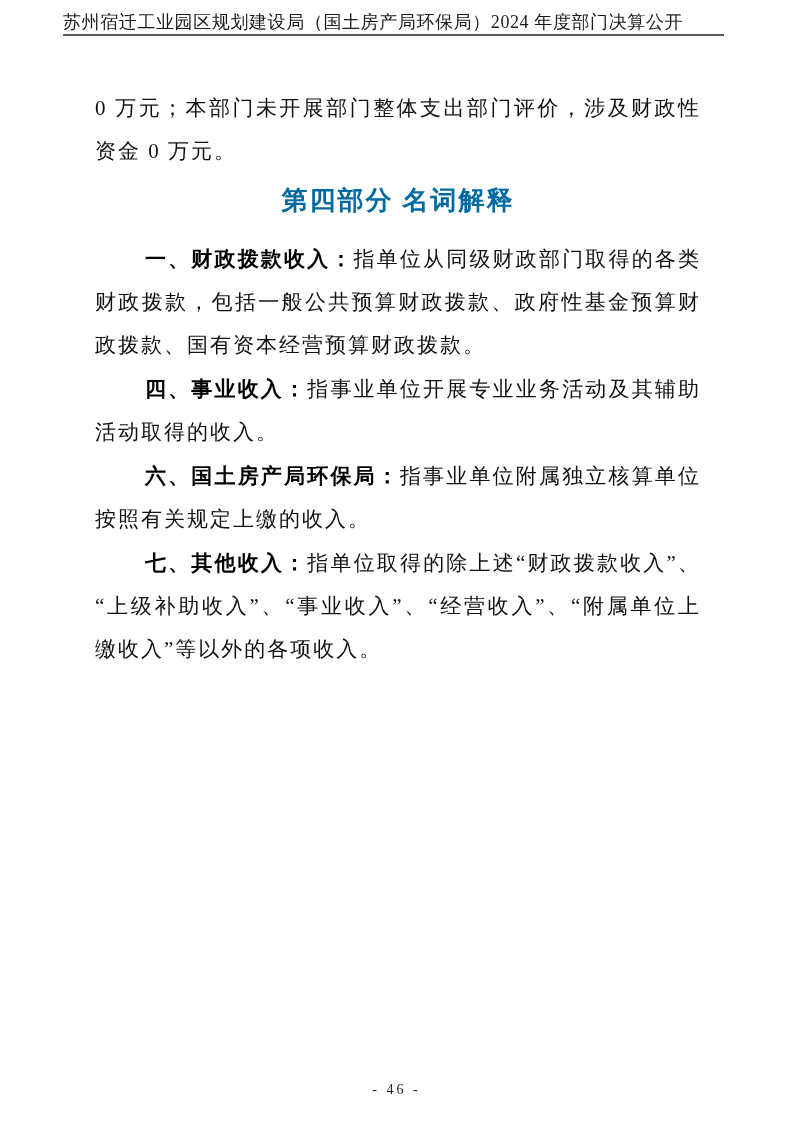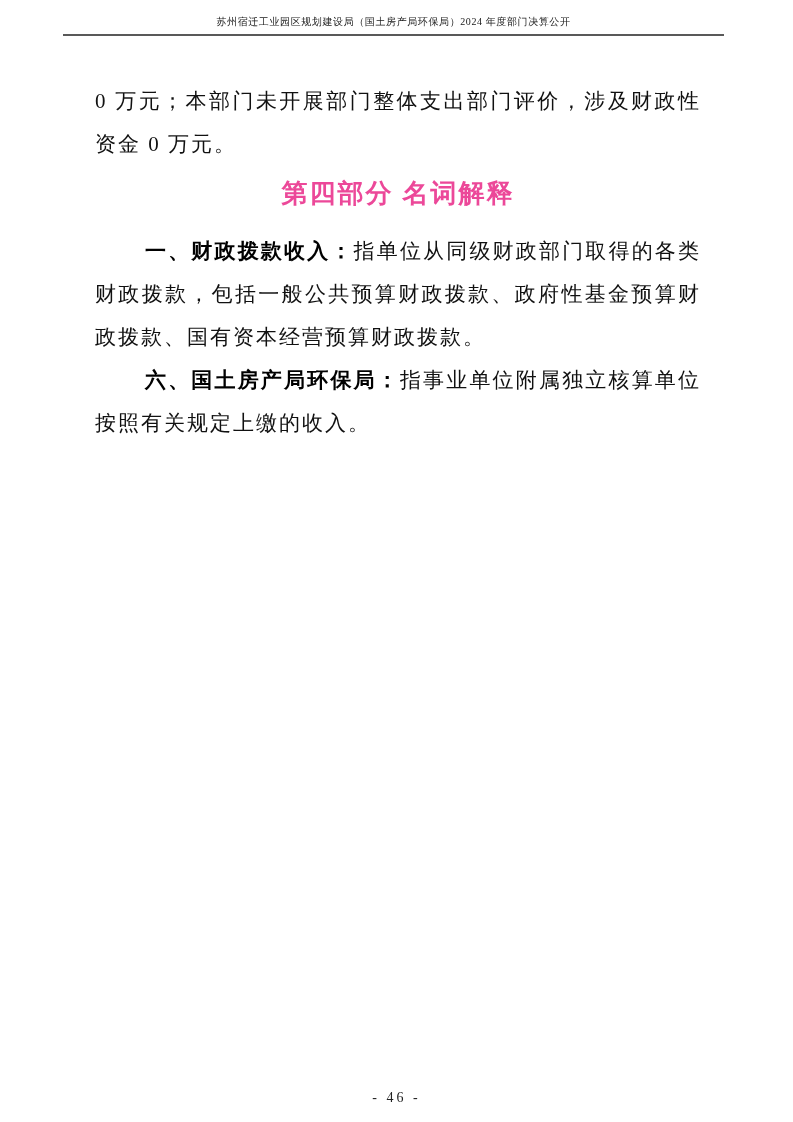--- a/index.html
+++ b/index.html
@@ -18,71 +18,70 @@
   }
   
   .header {
     position: absolute;
     left: 63px;
     top: 13px;
     width: 661px;
   }
   .header-text {
     display: block;
-    font-size: 10px;
+    font-size: 18px;
     letter-spacing: 0.6px;
     line-height: 18px;
     color: #1a1a1a;
     white-space: nowrap;
-    text-align: center;
   }
   .header-rule {
     margin-top: 3px;
     height: 2px;
     background: #595959;
   }
   
   .content {
     position: absolute;
     left: 95px;
-    top: 80px;
+    top: 87px;
     width: 606px;
     font-size: 21px;
     line-height: 43px;
     letter-spacing: 2px;
     text-align: justify;
   }
   .content p { margin: 0; }
   .intro {
     text-indent: 0;
   }
   .section-title {
     margin: 6px 0 15px 0;
     font-family: "Liberation Sans", "DejaVu Sans", sans-serif;
     font-size: 26px;
     font-weight: 700;
     line-height: 43px;
     letter-spacing: 2px;
     text-align: center;
-    color: #ec4899;
+    color: #0369a1;
   }
   .term {
     text-indent: 50px;
   }
   .term-lead {
-    font-family: Liberation Serif, serif;
+    font-family: Liberation Sans, sans-serif;
     font-weight: 700;
     color: #000000;
   }
   
   .footer {
     position: absolute;
     left: 0;
     right: 0;
-    bottom: 16px;
+    bottom: 24px;
     text-align: center;
   }
   .page-number {
     font-size: 14px;
     letter-spacing: 3px;
     color: #222222;
   }
 </style>
 </head>
 <body>
@@ -97,24 +96,26 @@
   <div class="content">
 
     <p class="intro">0 万元；本部门未开展部门整体支出部门评价，涉及财政性资金 0 万元。</p>
 
     <h1 class="section-title">第四部分 名词解释</h1>
 
     <p class="term"><span class="term-lead">一、财政拨款收入：</span><span class="term-text">指单位从同级财政部门取得的各类财政拨款，包括一般公共预算财政拨款、政府性基金预算财政拨款、国有资本经营预算财政拨款。</span></p>
 
 
 
+    <p class="term"><span class="term-lead">四、事业收入：</span><span class="term-text">指事业单位开展专业业务活动及其辅助活动取得的收入。</span></p>
 
 
     <p class="term"><span class="term-lead">六、国土房产局环保局：</span><span class="term-text">指事业单位附属独立核算单位按照有关规定上缴的收入。</span></p>
 
+    <p class="term"><span class="term-lead">七、其他收入：</span><span class="term-text">指单位取得的除上述“财政拨款收入”、“上级补助收入”、“事业收入”、“经营收入”、“附属单位上缴收入”等以外的各项收入。</span></p>
 
 
   </div>
 
   <div class="footer">
     <span class="page-number">- 46 -</span>
   </div>
 
 </div>
 

